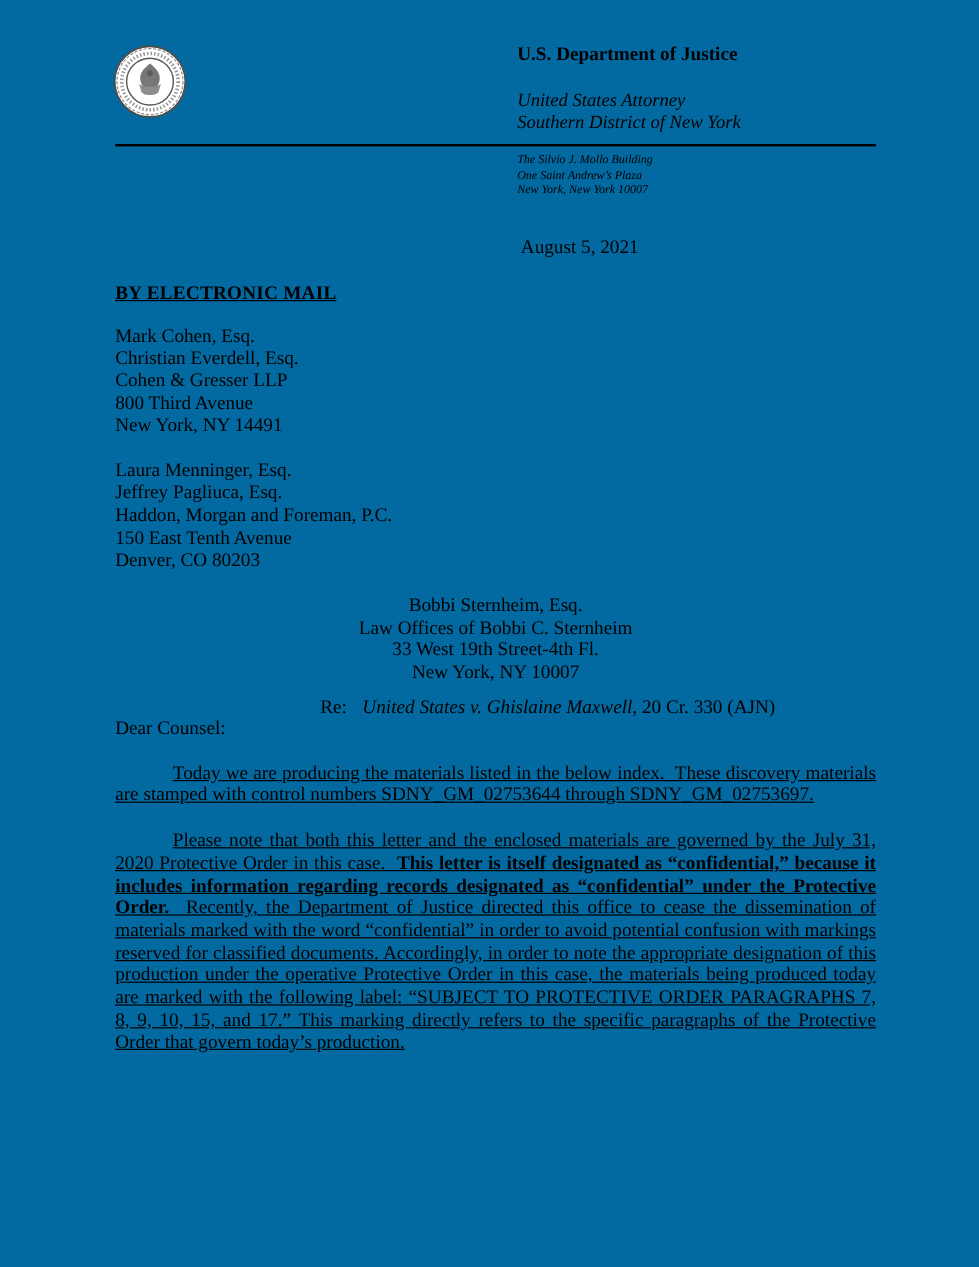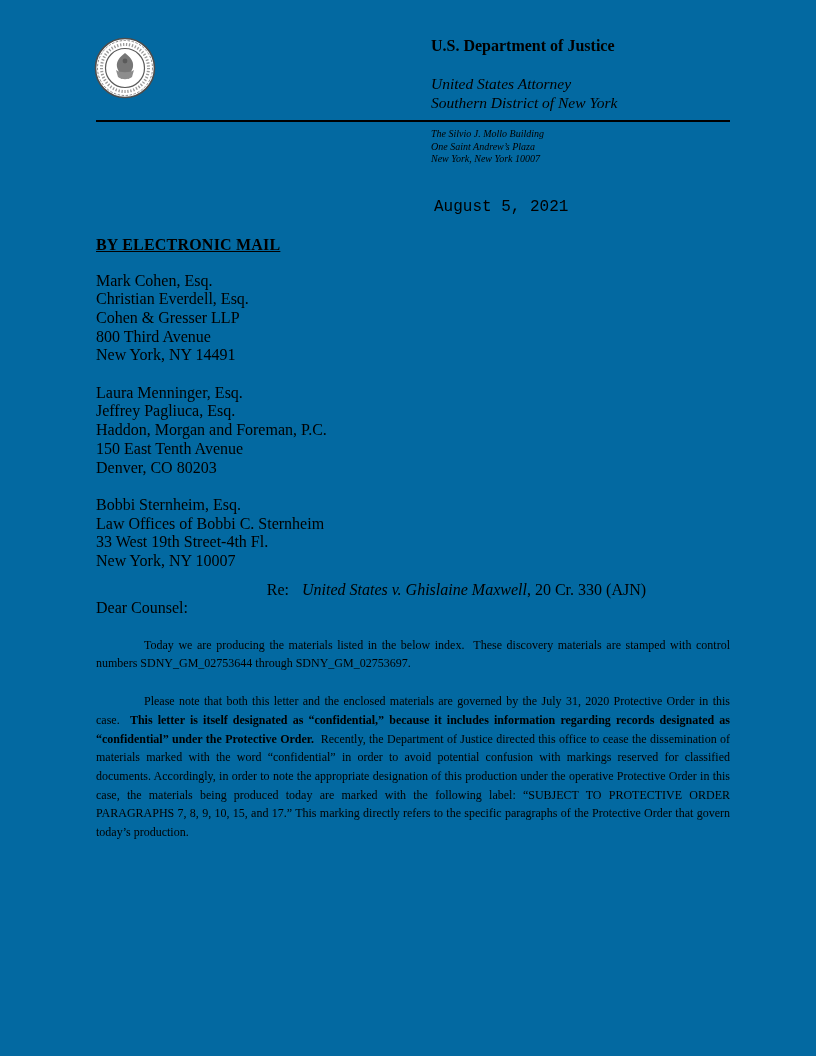--- a/index.html
+++ b/index.html
@@ -46,43 +46,42 @@
     margin-left: 335px;
     margin-top: 6px;
     font-style: italic;
     font-size: 10px;
     line-height: 12.5px;
   }
   .date {
     margin-left: 338px;
     margin-top: 32px;
     font-size: 16px;
-    font-family: Liberation Mono, monospace;
   }
   .delivery {
     margin-top: 20px;
     font-size: 16px;
     font-weight: bold;
     text-decoration: underline;
     letter-spacing: 0.2px;
   }
   .recipients { margin-top: 18px; font-size: 16px; line-height: 18.7px; }
   .recipient-block { margin-bottom: 18.7px; }
-  .recipient-block:last-child { margin-bottom: 0; }
+  .recipient-block:last-child { margin-bottom: 0; text-align: center; }
   .re-line {
     margin-top: 10px;
     padding-left: 74px;
     font-size: 16px;
     font-weight: normal;
     text-align: center;
   }
   .re-label { display: inline-block; width: 48px; }
   .case-name { font-style: italic; }
   .salutation { font-size: 16px; }
-  .letter-body { font-size: 12px; }
+  .letter-body { font-size: 16px; text-decoration: underline; }
   .body-para {
     margin: 19px 0 0 0;
     text-indent: 48px;
     text-align: justify;
     line-height: 18.7px;
   }
   .bold { font-weight: bold; }
 </style>
 </head>
 <body>

